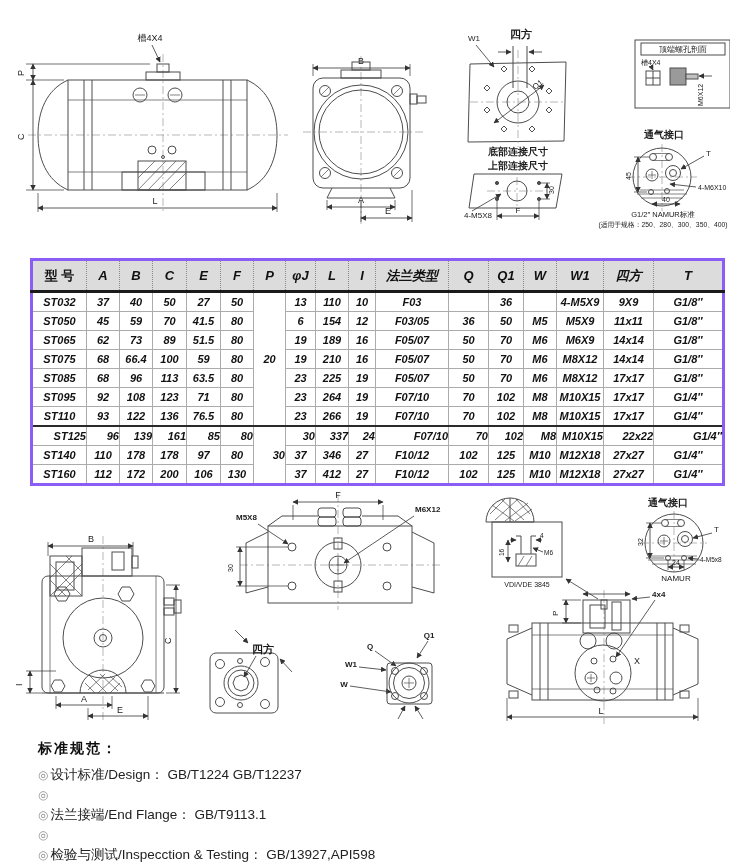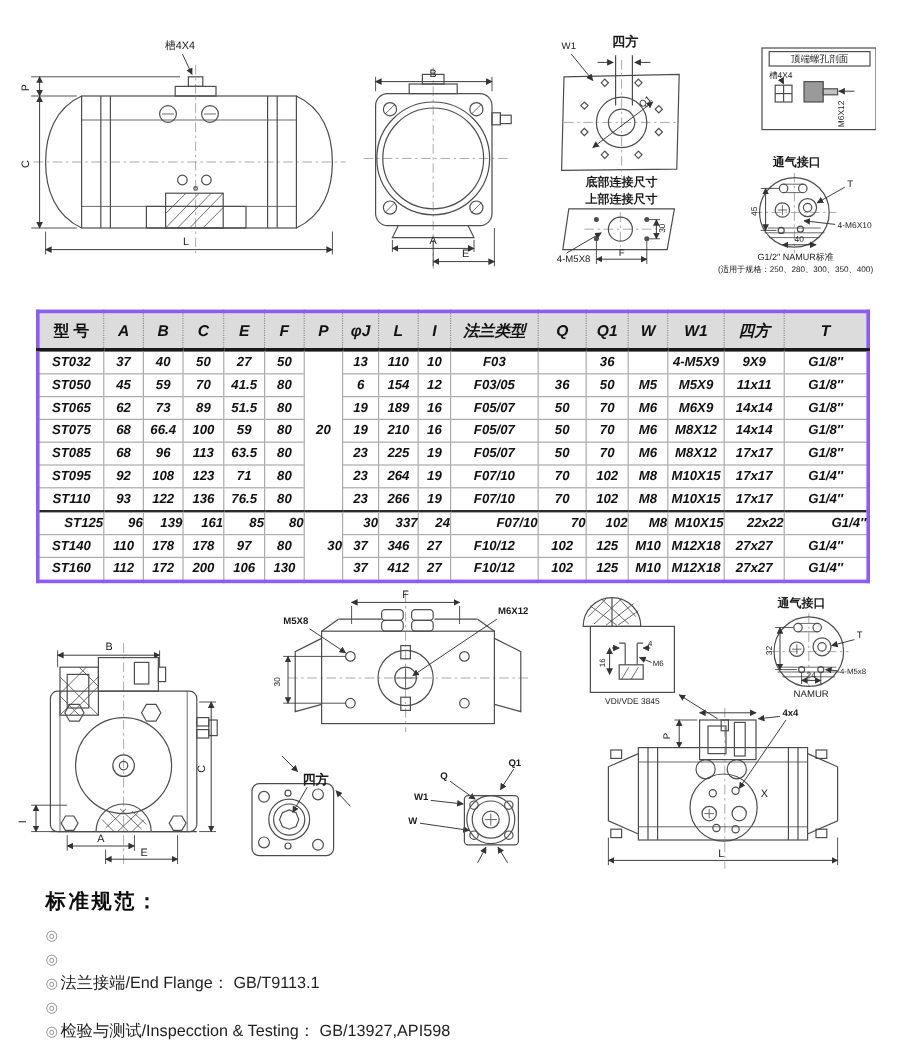--- a/index.html
+++ b/index.html
@@ -15,21 +15,21 @@
   .spec-table{position:absolute;left:30px;top:258px;width:692px;border-collapse:collapse;
       table-layout:fixed;border:3px solid #8b5cf6;}
   .spec-table th{background:#dcdcdc;font-size:13px;font-weight:bold;font-style:italic;
       height:29px;border-bottom:3px solid #1a1a1a;border-left:1px dotted #8a8a8a;
       color:#111;text-align:center;padding:0;}
   .spec-table th:first-child{border-left:none;font-style:normal;}
   .spec-table td{border:1px solid #ababab;font-size:11px;font-style:italic;font-weight:bold;
       color:#111;height:18px;text-align:center;padding:0;white-space:nowrap;}
   .spec-table tr.group-start td{border-top:2.5px solid #2a2a2a;text-align:right;}
   .standards{position:absolute;left:38px;top:740px;width:660px;}
-  .standards-title{font-size:17px;font-weight:bold;color:#0d0d0d;letter-spacing:2px;margin:0 0 7px 0;}
+  .standards-title{font-size:14px;font-weight:bold;color:#0d0d0d;letter-spacing:2px;margin:0 0 7px 0;}
   .std-line{font-size:13.5px;color:#222;line-height:19.5px;display:flex;align-items:baseline;}
   .std-bullet{color:#8d8d8d;margin-right:2px;font-size:12px;}
 </style>
 </head>
 <body>
 
 <div class="page">
 
 <svg id="drawings-top" class="drw" width="750" height="256" viewBox="0 0 750 256">
   <defs>
@@ -687,20 +687,21 @@
     <line x1="507" y1="239" x2="698" y2="239" class="dim" marker-start="url(#arw2)" marker-end="url(#arw2)"></line>
     <text x="601" y="236" text-anchor="middle" font-size="9">L</text>
   </g>
 </svg>
 
 <div class="standards">
   <p class="standards-title">标准规范：</p>
   <div id="standards-list">
         <div class="std-line">
           <span class="std-bullet">◎</span>
+          <span>设计标准/Design： GB/T1224  GB/T12237</span>
         </div>
         <div class="std-line">
           <span class="std-bullet">◎</span>
         </div>
         <div class="std-line">
           <span class="std-bullet">◎</span>
           <span>法兰接端/End Flange： GB/T9113.1</span>
         </div>
         <div class="std-line">
           <span class="std-bullet">◎</span>

